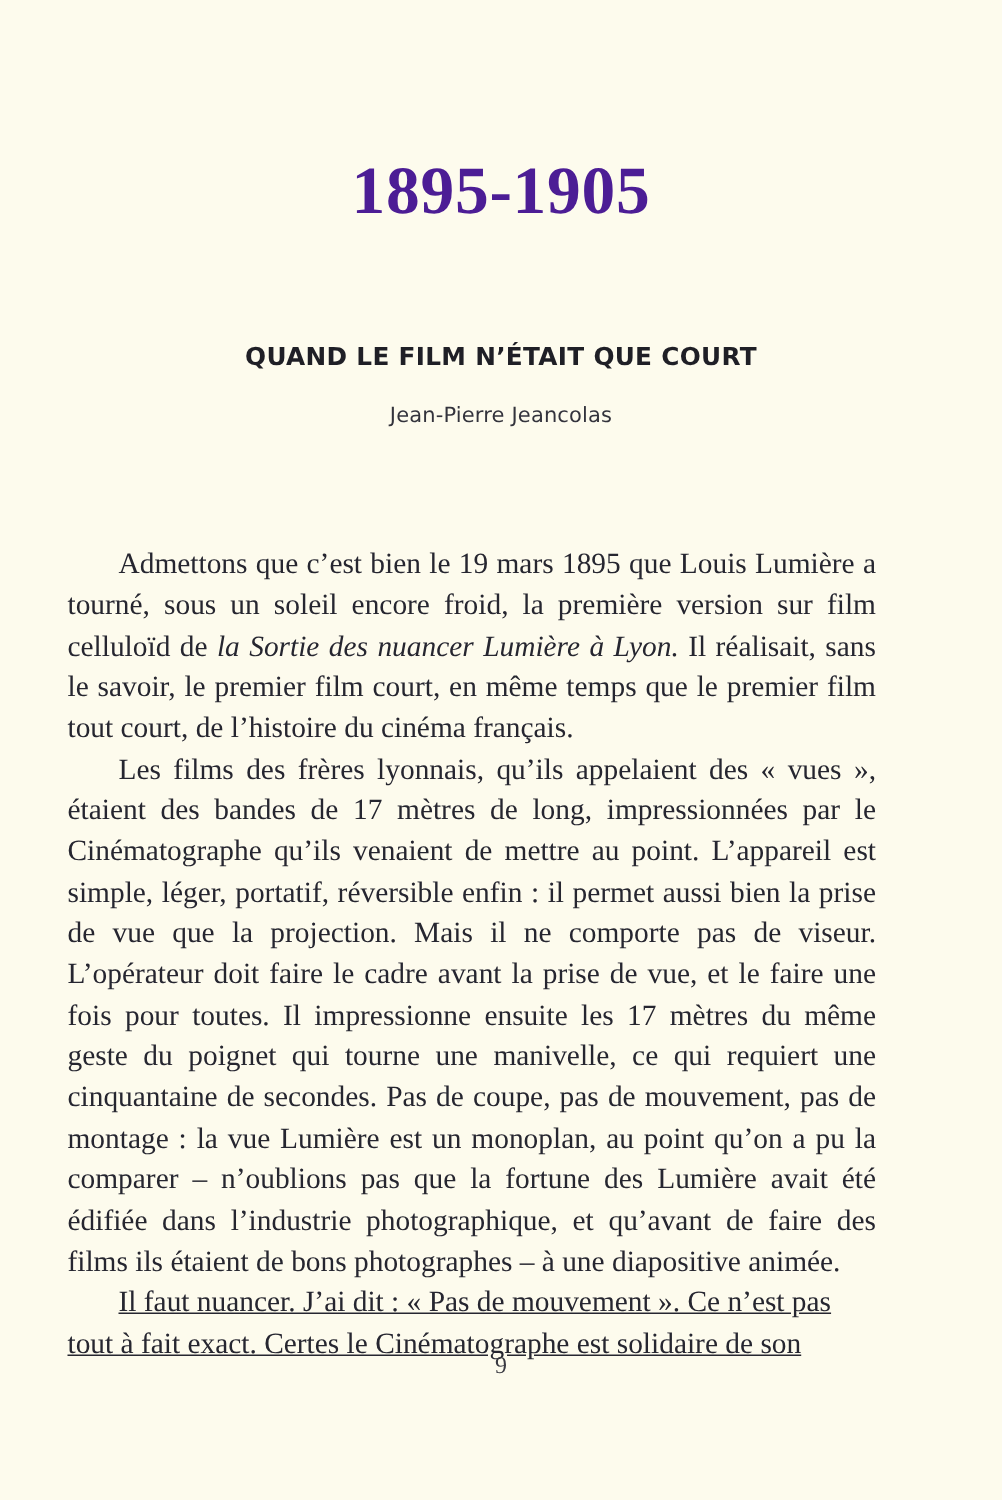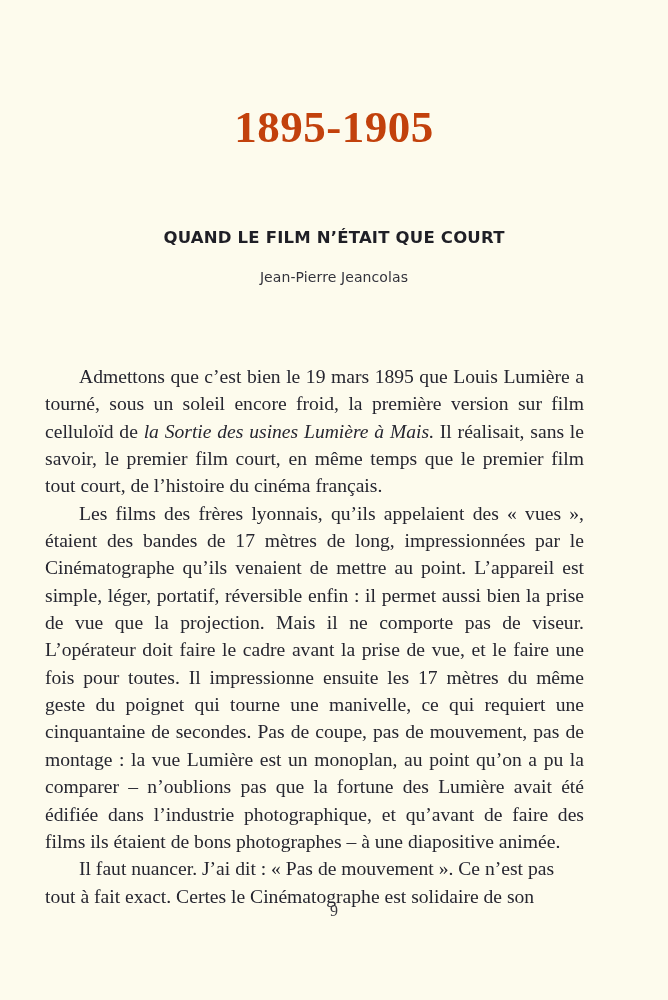--- a/index.html
+++ b/index.html
@@ -26,21 +26,21 @@
   .chapter-title {
     position: absolute;
     top: 104px;
     left: 0;
     width: 668px;
     text-align: center;
     font-family: "Liberation Serif", serif;
     font-weight: bold;
     font-size: 45px;
     letter-spacing: 0.5px;
-    color: #c2410c;
+    color: #4c1d95;
     line-height: 1.05;
   }
 
   
   .article-head {
     position: absolute;
     top: 228px;
     left: 0;
     width: 668px;
     text-align: center;
@@ -76,20 +76,21 @@
     text-justify: inter-word;
     font-family: "Liberation Serif", serif;
     font-size: 19.6px;
     line-height: 27.35px;
     color: #262630;
     text-indent: 34px;
     hyphens: manual;
   }
   .body-column p.last-open {
     text-align: left;
+    text-decoration: underline;
   }
   .body-column em {
     font-style: italic;
   }
 
   
   .folio {
     position: absolute;
     top: 902px;
     left: 0;
@@ -106,20 +107,20 @@
 <div class="page">
 
   <div class="chapter-title">1895-1905</div>
 
   <div class="article-head">
     <div class="article-title">QUAND LE FILM N’ÉTAIT QUE COURT</div>
     <div class="article-author">Jean-Pierre Jeancolas</div>
   </div>
 
   <div class="body-column">
-    <p>Admettons que c’est bien le 19 mars 1895 que Louis Lumière a tourné, sous un soleil encore froid, la première version sur film celluloïd de <em>la Sortie des usines Lumière à Mais.</em> Il réalisait, sans le savoir, le premier film court, en même temps que le premier film tout court, de l’histoire du cinéma français.</p>
+    <p>Admettons que c’est bien le 19 mars 1895 que Louis Lumière a tourné, sous un soleil encore froid, la première version sur film celluloïd de <em>la Sortie des nuancer Lumière à Lyon.</em> Il réalisait, sans le savoir, le premier film court, en même temps que le premier film tout court, de l’histoire du cinéma français.</p>
     <p>Les films des frères lyonnais, qu’ils appelaient des « vues », étaient des bandes de 17 mètres de long, impressionnées par le Cinématographe qu’ils venaient de mettre au point. L’appareil est simple, léger, portatif, réversible enfin : il permet aussi bien la prise de vue que la projection. Mais il ne comporte pas de viseur. L’opérateur doit faire le cadre avant la prise de vue, et le faire une fois pour toutes. Il impressionne ensuite les 17 mètres du même geste du poignet qui tourne une manivelle, ce qui requiert une cinquantaine de secondes. Pas de coupe, pas de mouvement, pas de montage : la vue Lumière est un monoplan, au point qu’on a pu la comparer – n’oublions pas que la fortune des Lumière avait été édifiée dans l’industrie photographique, et qu’avant de faire des films ils étaient de bons photographes – à une diapositive animée.</p>
     <p class="last-open">Il faut nuancer. J’ai dit : « Pas de mouvement ». Ce n’est pas tout à fait exact. Certes le Cinématographe est solidaire de son</p>
   </div>
 
   <div class="folio">9</div>
 
 </div>
 
 </body></html>

